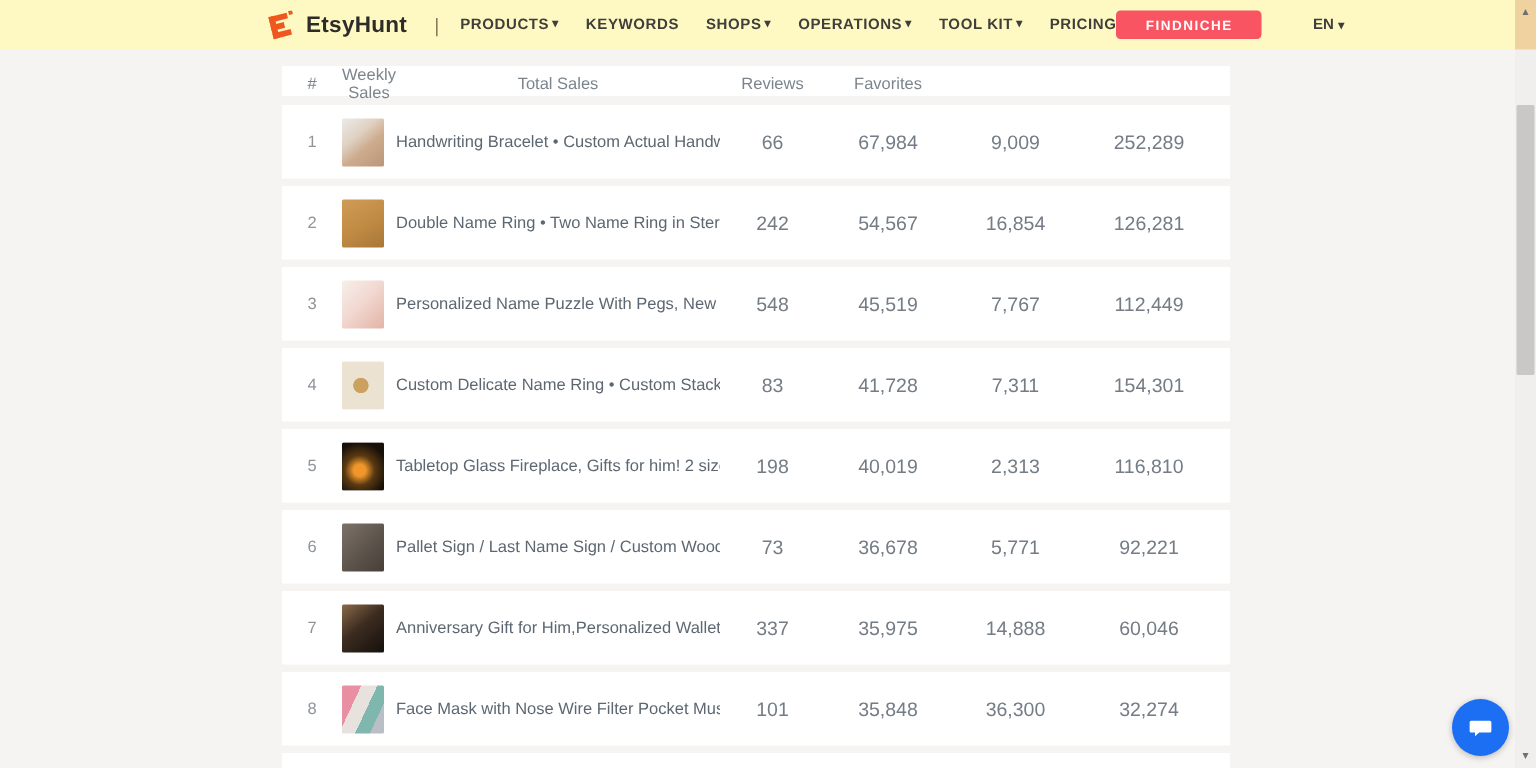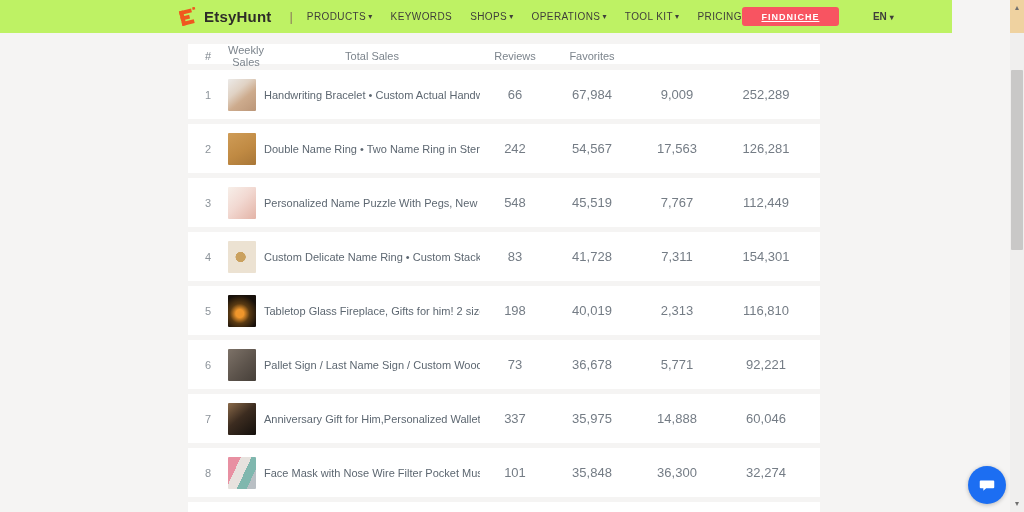--- a/index.html
+++ b/index.html
@@ -1,35 +1,35 @@
 <!DOCTYPE html>
 <html><head>
 <meta charset="utf-8">
 <style>
   * { margin:0; padding:0; box-sizing:border-box; }
   html,body { width:1024px; height:512px; overflow:hidden; }
   body { font-family:"Liberation Sans", sans-serif; background:#f5f4f3; position:relative; }
 
   
   .topbar {
-    position:absolute; top:0; left:0; width:952px; height:33px;
-    background:#bef264; display:flex; align-items:center;
+    position:absolute; top:0; left:0; width:1024px; height:33px;
+    background:#fef9c3; display:flex; align-items:center;
     padding-left:178px; padding-right:184px;
   }
   .brand { display:flex; align-items:center; gap:6px; cursor:pointer; }
   .brand-name { font-size:15px; font-weight:bold; color:#2e2c28; letter-spacing:0.2px; }
   .nav-sep { color:#8a7a5c; font-size:13px; margin:0 14px 0 18px; font-weight:400; }
   .nav { display:flex; align-items:center; gap:18px; }
-  .nav-item { font-size:10px; font-weight:normal; color:#3f3e3a; letter-spacing:0.4px; cursor:pointer; white-space:nowrap; }
+  .nav-item { font-size:10px; font-weight:bold; color:#3f3e3a; letter-spacing:0.4px; cursor:pointer; white-space:nowrap; }
   .nav-item .caret { font-size:8px; position:relative; top:-1px; margin-left:2px; }
   .topbar-right { margin-left:auto; display:flex; align-items:center; gap:34px; }
   .findniche-btn {
     background:#f85461; color:#fff; border:none; border-radius:3px;
     width:97px; height:19px; font-size:9px; font-weight:bold; letter-spacing:1px;
-    font-family:"Liberation Sans", sans-serif; cursor:pointer; display:flex; align-items:center; justify-content:center;text-decoration:underline;
+    font-family:"Liberation Sans", sans-serif; cursor:pointer; display:flex; align-items:center; justify-content:center;
   }
   .lang { font-size:10px; font-weight:bold; color:#3f3e3a; cursor:pointer;text-align:center; }
   .lang .caret { font-size:8px; margin-left:3px; }
 
   
   .table-wrap { position:absolute; left:188px; top:44px; width:632px; }
   .thead, .trow {
     display:grid;
     grid-template-columns:40px 36px 216px 70px 84px 86px 92px;
     padding-right:8px;
@@ -133,21 +133,21 @@
   </div>
 
   <div class="trow">
     <div class="td-rank">2</div>
     <div>
           <div class="thumb"></div>
         </div>
     <div class="td-title">Double Name Ring • Two Name Ring in Sterling Silver, Gol...</div>
     <div class="td-num">242</div>
     <div class="td-num">54,567</div>
-    <div class="td-num">17,563</div>
+    <div class="td-num">16,854</div>
     <div class="td-num">126,281</div>
   </div>
 
   <div class="trow">
     <div class="td-rank">3</div>
     <div>
           <div class="thumb"></div>
         </div>
     <div class="td-title">Personalized Name Puzzle With Pegs, New Baby Gift, Woo...</div>
     <div class="td-num">548</div>

